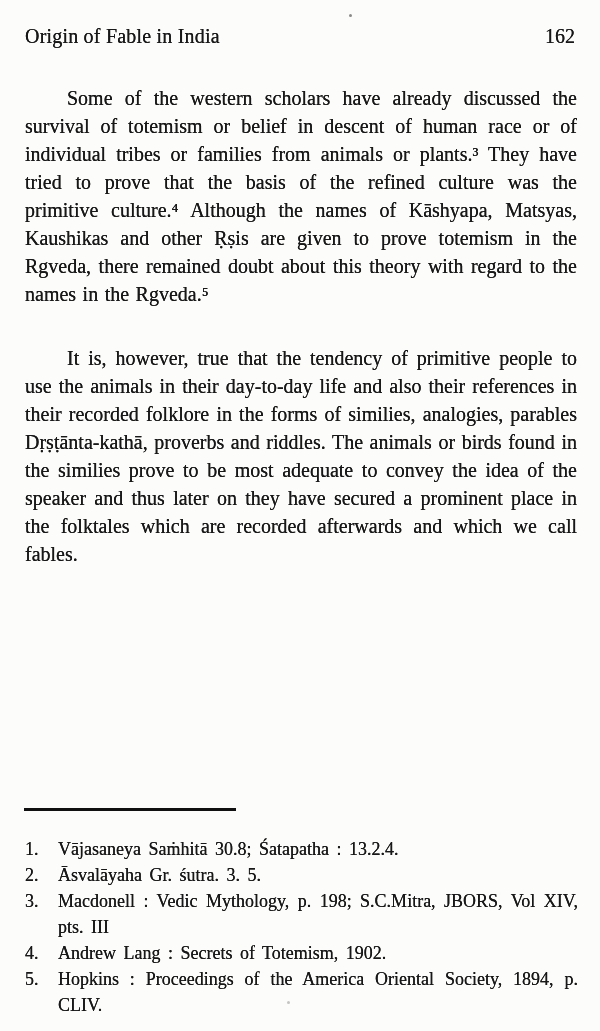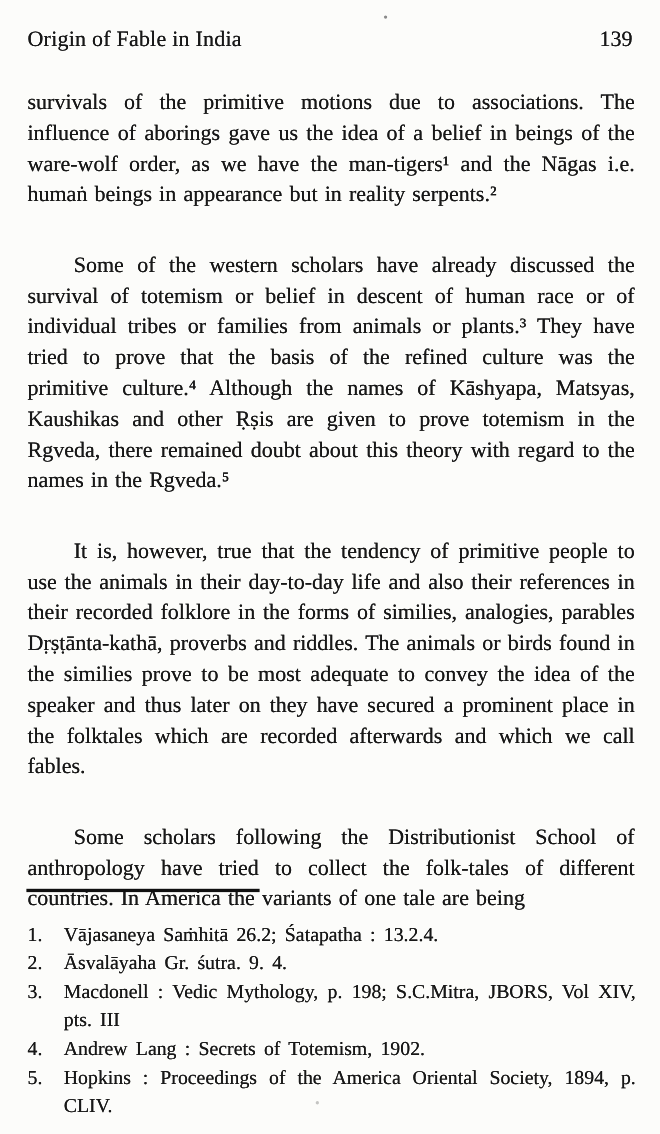--- a/index.html
+++ b/index.html
@@ -76,40 +76,38 @@
   .speck-top { left: 349px; top: 14px; width: 3px; height: 3px; }
   .speck-bottom { left: 287px; top: 1001px; width: 3px; height: 3px; background: #c4c4c2; }
 </style>
 </head>
 <body>
 
 <div class="page">
 
   <div class="header-row">
     <span class="running-title">Origin of Fable in India</span>
-    <span class="page-number">139</span>
+    <span class="page-number">162</span>
   </div>
 
   <div class="body-text">
-    <p class="para">survivals of the primitive motions due to associations. The influence of aborings gave us the idea of a belief in beings of the ware-wolf order, as we have the man-tigers¹ and the Nāgas i.e. humaṅ beings in appearance but in reality serpents.²</p>
     <p class="para indent">Some of the western scholars have already discussed the survival of totemism or belief in descent of human race or of individual tribes or families from animals or plants.³ They have tried to prove that the basis of the refined culture was the primitive culture.⁴ Although the names of Kāshyapa, Matsyas, Kaushikas and other Ṛṣis are given to prove totemism in the Rgveda, there remained doubt about this theory with regard to the names in the Rgveda.⁵</p>
     <p class="para indent">It is, however, true that the tendency of primitive people to use the animals in their day-to-day life and also their references in their recorded folklore in the forms of similies, analogies, parables Dṛṣṭānta-kathā, proverbs and riddles. The animals or birds found in the similies prove to be most adequate to convey the idea of the speaker and thus later on they have secured a prominent place in the folktales which are recorded afterwards and which we call fables.</p>
-    <p class="para indent">Some scholars following the Distributionist School of anthropology have tried to collect the folk-tales of different countries. In America the variants of one tale are being</p>
   </div>
 
   <div class="footnote-rule"></div>
 
   <div class="footnotes">
     <div class="fn">
       <span class="fn-num">1.</span>
-      <span class="fn-text">Vājasaneya Saṁhitā 26.2; Śatapatha : 13.2.4.</span>
+      <span class="fn-text">Vājasaneya Saṁhitā 30.8; Śatapatha : 13.2.4.</span>
     </div>
     <div class="fn">
       <span class="fn-num">2.</span>
-      <span class="fn-text">Āsvalāyaha Gr. śutra. 9. 4.</span>
+      <span class="fn-text">Āsvalāyaha Gr. śutra. 3. 5.</span>
     </div>
     <div class="fn">
       <span class="fn-num">3.</span>
       <span class="fn-text">Macdonell : Vedic Mythology, p. 198; S.C.Mitra, JBORS, Vol XIV, pts. III</span>
     </div>
     <div class="fn">
       <span class="fn-num">4.</span>
       <span class="fn-text">Andrew Lang : Secrets of Totemism, 1902.</span>
     </div>
     <div class="fn">

